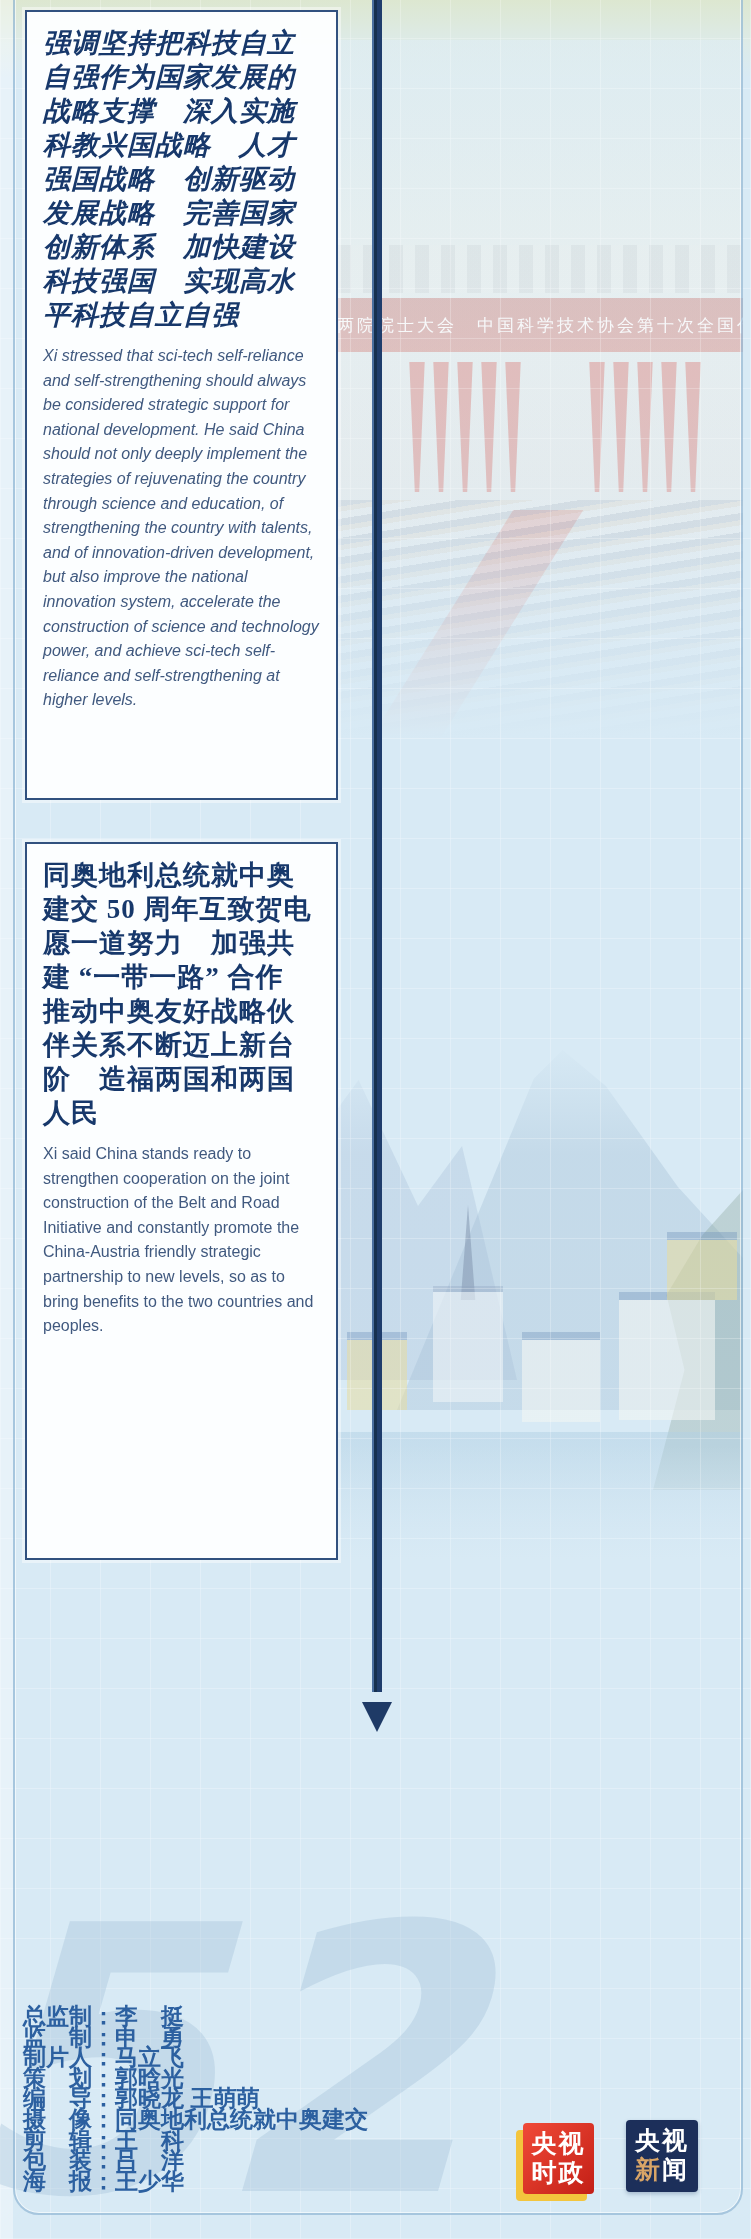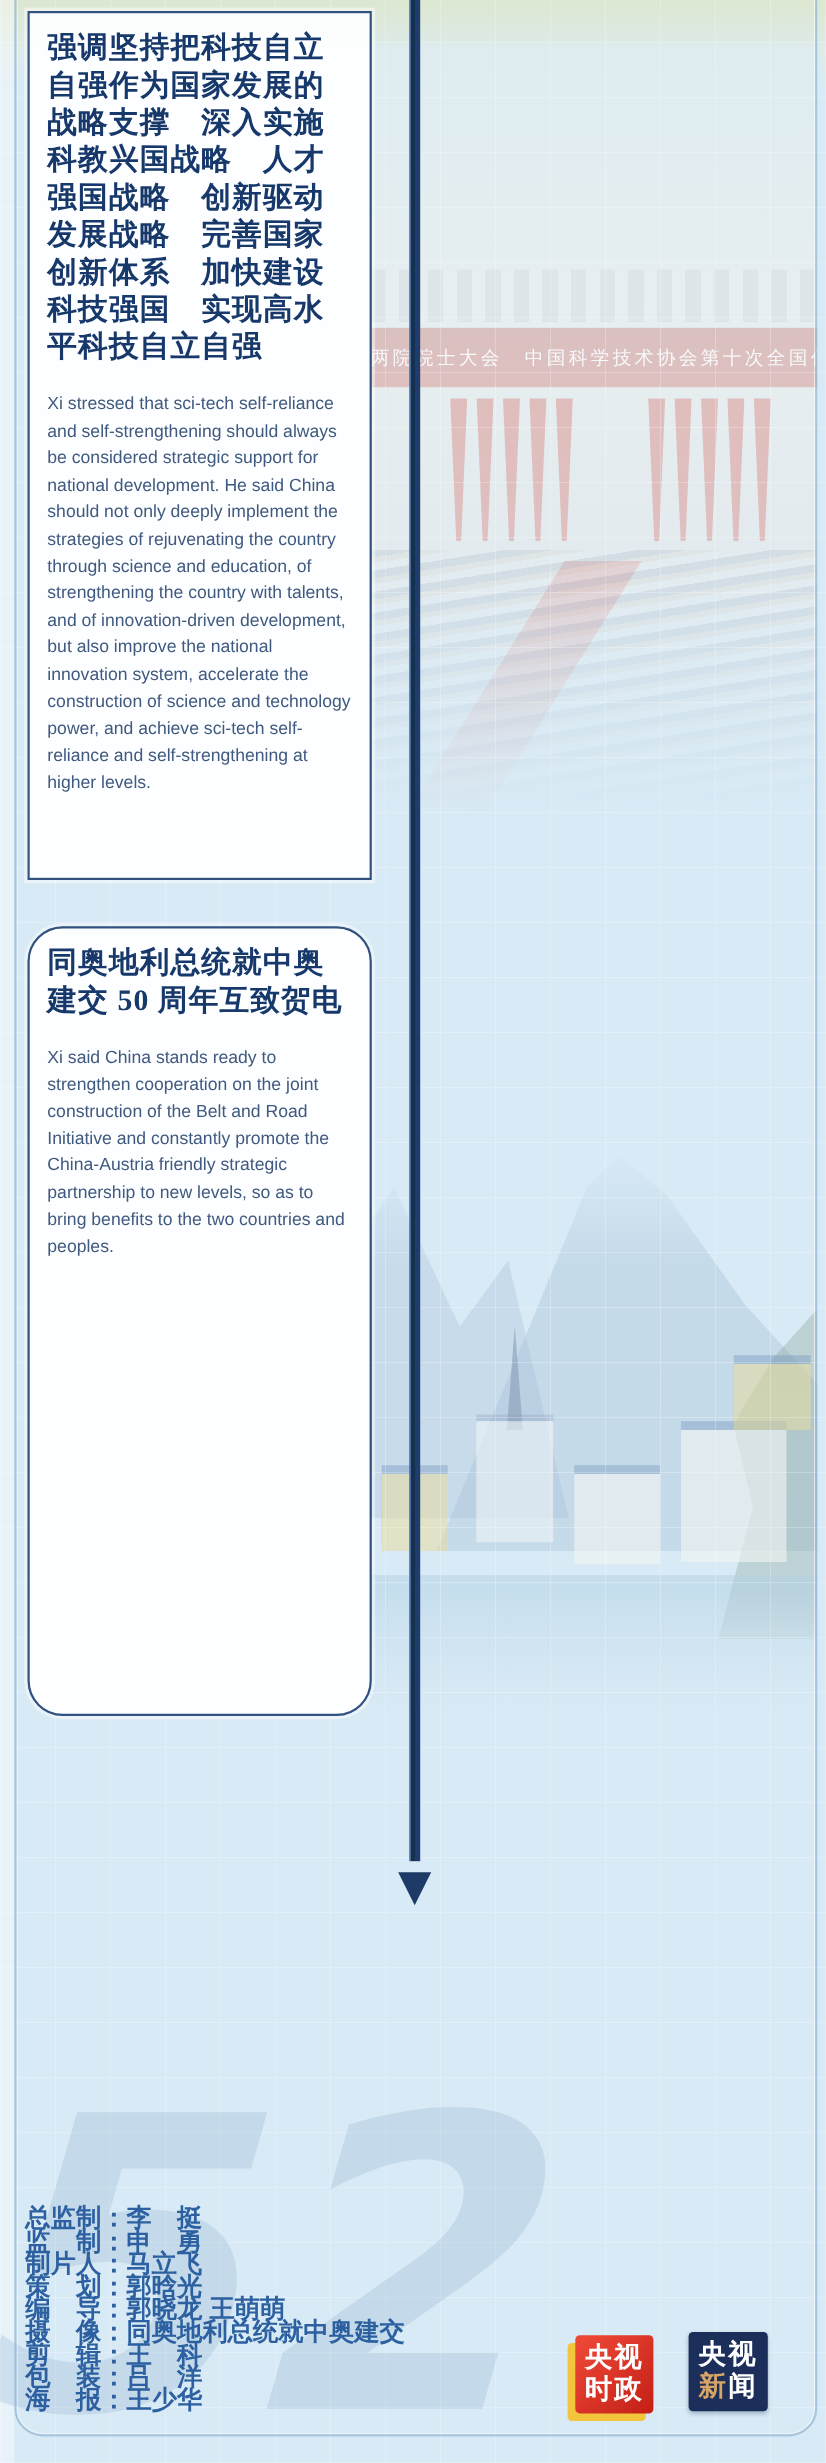--- a/index.html
+++ b/index.html
@@ -71,26 +71,26 @@
 
   
   .watermark { position:absolute; left:-10px; top:1878px; width:800px;
     font-size:370px; font-weight:bold; line-height:1; letter-spacing:2px;
     color:rgba(148,183,209,0.30); transform:skewX(-16deg);
     font-family:"DejaVu Sans","Liberation Sans",sans-serif; }
 
   
   .card { position:absolute; left:25px; width:313px; background:rgba(253,254,255,0.96);
     border:2px solid #31517f; box-shadow:0 0 0 3px rgba(255,255,255,0.45); padding:14px 16px; }
-  .card-1 { top:10px;  height:790px; }
-  .card-2 { top:842px; height:718px;border-radius:32px; }
+  .card-1 { top:10px;  height:790px;font-style:italic; }
+  .card-2 { top:842px; height:718px; }
   .zh-head { color:#17386b; font-size:27px; line-height:34px; letter-spacing:1px;
     font-weight:600; font-family:"Liberation Serif","DejaVu Serif",serif; }
   .en-body { color:#40597f; font-size:16px; line-height:24.6px; margin-top:15px; }
-  .zh-head + .en-body { margin-top:24px; }
+  .zh-head + .en-body { margin-top:12px; }
   .en-body + .zh-head { margin-top:18px; }
 
   
   .credits { position:absolute; left:23px; top:2006px; color:#2c60a0;
     font-size:23px; line-height:20.6px; font-weight:bold; white-space:nowrap; }
 
   
   .logo-politics-wrap { position:absolute; left:516px; top:2123px; width:78px; height:78px; }
   .logo-politics-shadow { position:absolute; left:0; top:7px; width:71px; height:71px; background:#f3c53d; border-radius:4px; }
   .logo-politics { position:absolute; left:7px; top:0; width:71px; height:71px; border-radius:4px;
@@ -160,20 +160,21 @@
   <div class="timeline-bar"></div>
   <div class="timeline-arrow"></div>
 
   <div class="card card-1">
     <div class="zh-head">强调坚持把科技自立自强作为国家发展的战略支撑　深入实施科教兴国战略　人才强国战略　创新驱动发展战略　完善国家创新体系　加快建设科技强国　实现高水平科技自立自强</div>
     <div class="en-body">Xi stressed that sci-tech self-reliance and self-strengthening should always be considered strategic support for national development. He said China should not only deeply implement the strategies of rejuvenating the country through science and education, of strengthening the country with talents, and of innovation-driven development, but also improve the national innovation system, accelerate the construction of science and technology power, and achieve sci-tech self-reliance and self-strengthening at higher levels.</div>
   </div>
 
   <div class="card card-2">
     <div class="zh-head">同奥地利总统就中奥建交 50 周年互致贺电</div>
+    <div class="zh-head">愿一道努力　加强共建 “一带一路” 合作　推动中奥友好战略伙伴关系不断迈上新台阶　造福两国和两国人民</div>
     <div class="en-body">Xi said China stands ready to strengthen cooperation on the joint construction of the Belt and Road Initiative and constantly promote the China-Austria friendly strategic partnership to new levels, so as to bring benefits to the two countries and peoples.</div>
   </div>
 
   <div class="credits">
     <div>总监制：李　挺</div>
     <div>监　制：申　勇</div>
     <div>制片人：马立飞</div>
     <div>策　划：郭晗光</div>
     <div>编　导：郭晓龙 王萌萌</div>
     <div>摄　像：同奥地利总统就中奥建交</div>

